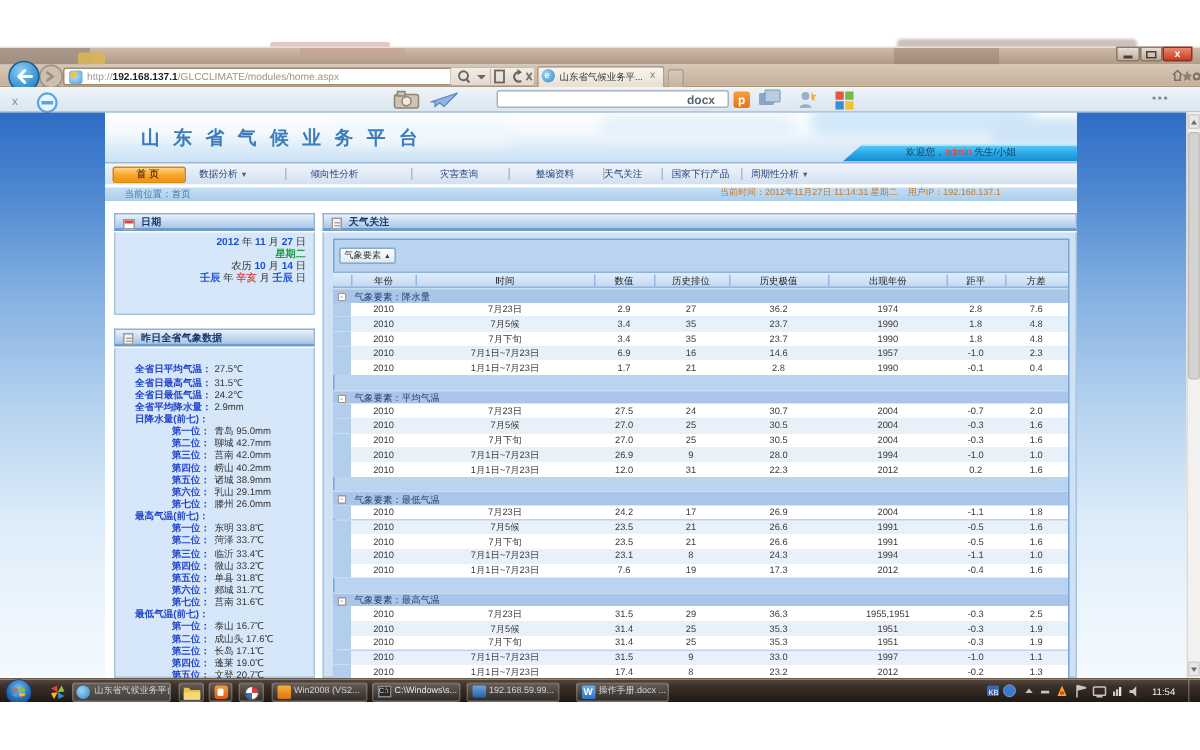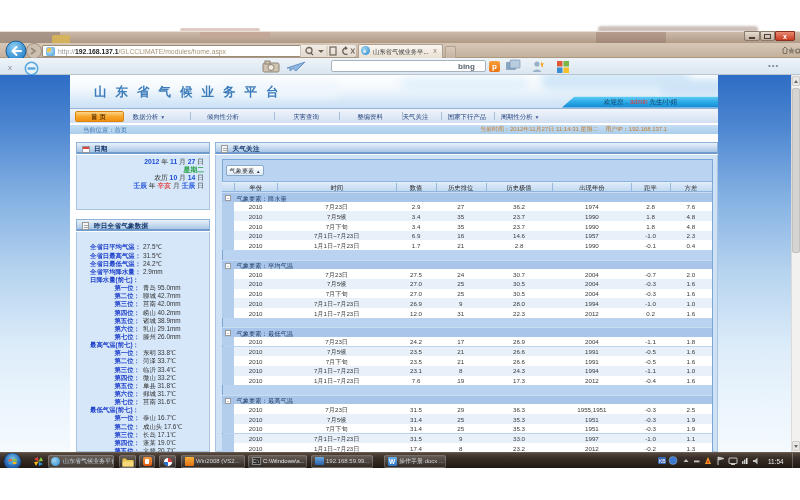--- a/index.html
+++ b/index.html
@@ -70,21 +70,21 @@
     <circle cx="7.5" cy="7.5" r="6.2" fill="#eaf3fb" stroke="#56a8dc" stroke-width="1.5"></circle>
     <line x1="3.6" y1="7.5" x2="11.4" y2="7.5" stroke="#56a8dc" stroke-width="2.4"></line>
   </svg>
 <svg class="abs" style="left:262px;top:59px;" width="46" height="15" viewBox="0 0 46 15">
 <rect x="1" y="4" width="16" height="9" rx="1.5" fill="#cfc3b2" stroke="#8f8374"></rect>
     <circle cx="9" cy="8.5" r="3" fill="#efe9e0" stroke="#8f8374"></circle>
     <rect x="3" y="2" width="5" height="3" fill="#cfc3b2" stroke="#8f8374"></rect>
 <path d="M25 9 L43 3 L34 12 L31 9.5 L28 12 L28 8.8 Z" fill="#8db6e2" stroke="#5b87b8" stroke-width="0.8"></path>
 </svg>
 <div class="abs" style="left:331px;top:60px;width:155px;height:11.5px;background:#fff;border:1px solid #a7b4c0;border-radius:2px;"></div>
-<div class="abs" style="left:458px;top:60.5px;width:24px;height:11px;font-size:8px;line-height:11px;font-weight:bold;color:#5a646e;">bing</div>
+<div class="abs" style="left:458px;top:60.5px;width:24px;height:11px;font-size:8px;line-height:11px;font-weight:bold;color:#5a646e;">docx</div>
 <div class="abs" style="left:489px;top:60.5px;width:11px;height:11px;background:linear-gradient(#f7a03c,#e87310);border-radius:2px;">
     <div class="abs" style="left:3px;top:2px;width:5px;height:7px;color:#fff;font-size:8px;line-height:7px;font-weight:bold;">p</div>
   </div>
 <svg class="abs" style="left:505px;top:59px;" width="72" height="15" viewBox="0 0 72 15">
 <rect x="1" y="3" width="10" height="8" rx="1" fill="#8aa6c2"></rect>
     <rect x="5" y="1" width="10" height="8" rx="1" fill="#b8cde0" stroke="#7a96b2" stroke-width="0.7"></rect>
 <circle cx="32" cy="5" r="2.6" fill="#9ab0c6"></circle>
     <path d="M28 13 c0-3.4 8-3.4 8,0 Z" fill="#9ab0c6"></path>
     <path d="M36 2 l1 2.2 2.4 .2 -1.8 1.6 .6 2.4 -2.2-1.3" fill="#f5a623"></path>
 <rect x="52" y="2" width="5.5" height="5.5" fill="#e05a3a"></rect>

